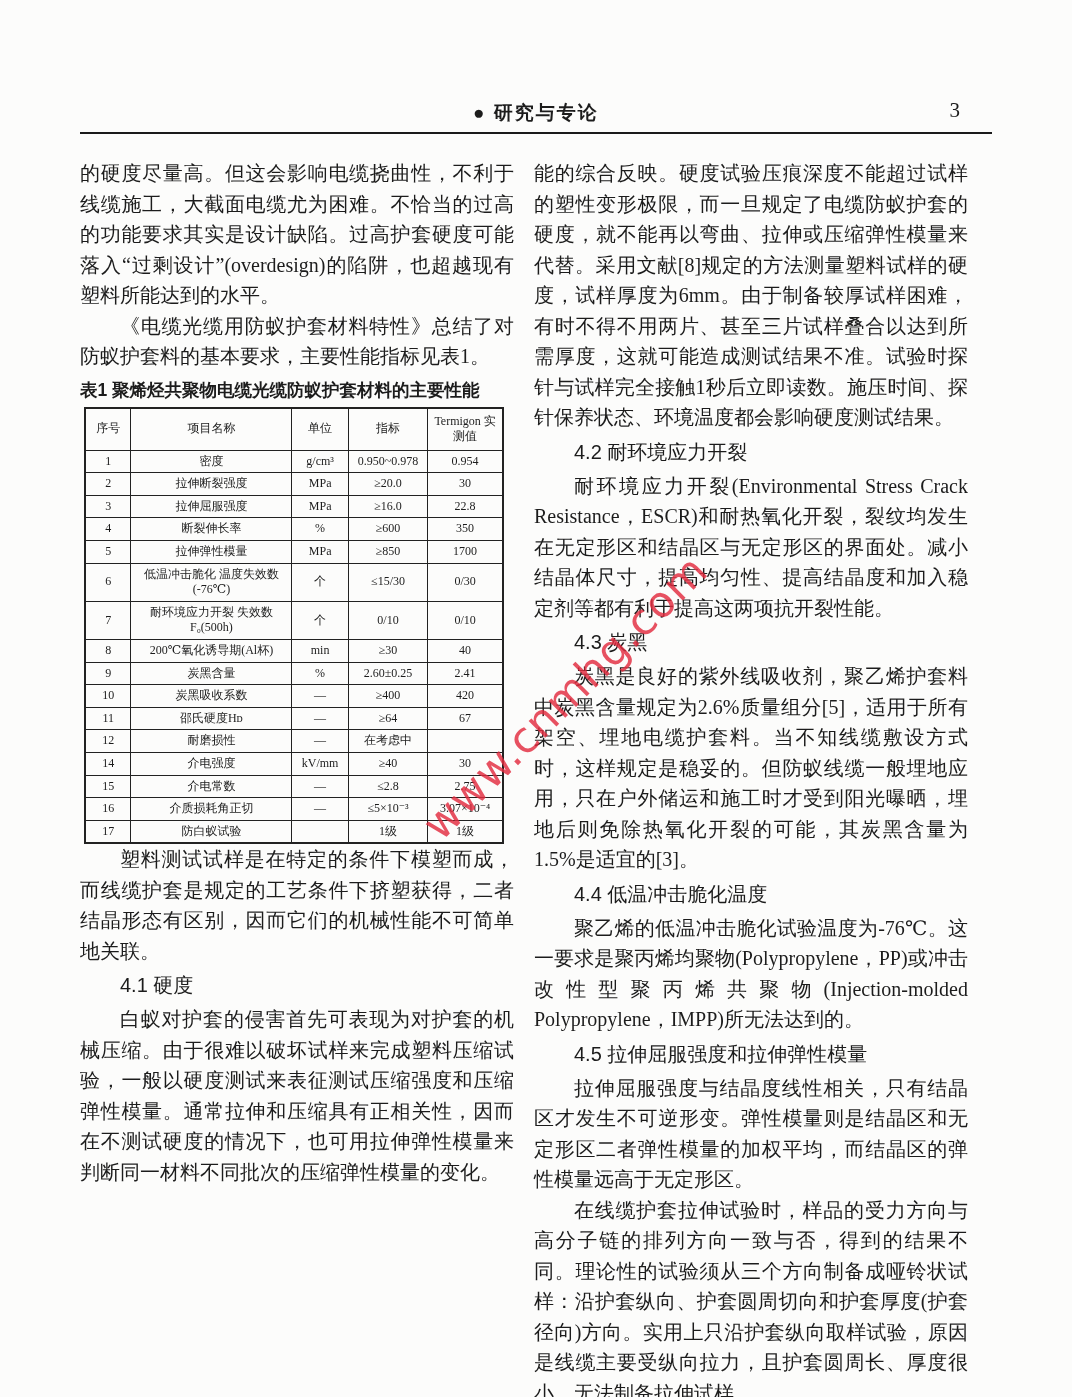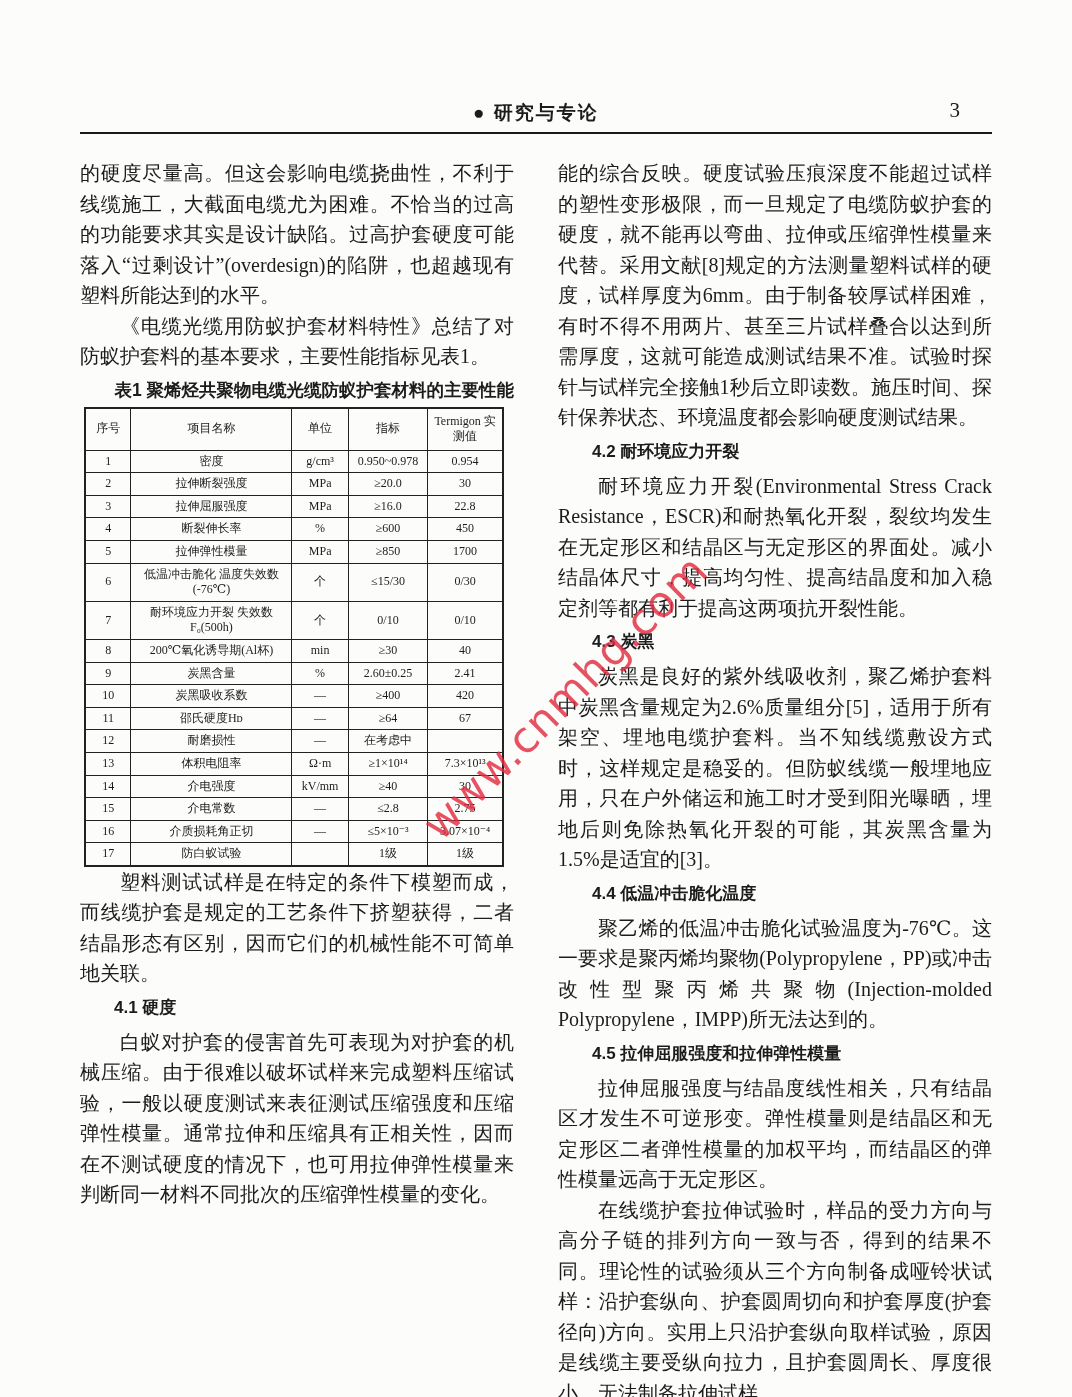--- a/index.html
+++ b/index.html
@@ -24,39 +24,39 @@
     font-family: "Liberation Sans", "DejaVu Sans", sans-serif;
     font-weight: bold; font-size: 19px; letter-spacing: 2px;
   }
   .header .pageno {
     position: absolute; right: 32px; top: 2px;
     font-size: 21px;
   }
 
   .columns {
     position: absolute; top: 158px; left: 0; width: 912px; height: 1239px;
-    display: flex; gap: 44px; overflow: hidden;
+    display: flex; gap: 20px; overflow: hidden;
   }
   .col { width: 434px; }
 
   p.body {
     margin: 0; font-size: 20px; line-height: 30.5px;
     text-align: justify; text-indent: 2em;
   }
   p.body.no-indent { text-indent: 0; }
 
   .h4 {
     font-family: "Liberation Sans", "DejaVu Sans", sans-serif;
-    font-weight: bold; font-size: 17px; line-height: 34px;
+    font-weight: normal; font-size: 20px; line-height: 34px;
     padding-left: 2em; margin: 2px 0;
   }
 
   .tbl-caption {
     font-family: "Liberation Sans", "DejaVu Sans", sans-serif;
-    font-weight: bold; font-size: 17.5px; text-align: right;
+    font-weight: bold; font-size: 17.5px; text-align: left;
     margin: 6px 0 5px 0;
   }
   table.perf {
     width: 420px; margin-left: 4px;
     border-collapse: collapse;
     border: 2px solid #222;
     font-size: 12px; line-height: 1.3;
   }
   table.perf th, table.perf td {
     border: 1.2px solid #222;
@@ -136,21 +136,21 @@
               <td>拉伸屈服强度</td>
               <td>MPa</td>
               <td>≥16.0</td>
               <td>22.8</td>
             </tr>
             <tr>
               <td>4</td>
               <td>断裂伸长率</td>
               <td>%</td>
               <td>≥600</td>
-              <td>450</td>
+              <td>350</td>
             </tr>
             <tr>
               <td>5</td>
               <td>拉伸弹性模量</td>
               <td>MPa</td>
               <td>≥850</td>
               <td>1700</td>
             </tr>
             <tr>
               <td>6</td>
@@ -193,27 +193,20 @@
               <td>—</td>
               <td>≥64</td>
               <td>67</td>
             </tr>
             <tr>
               <td>12</td>
               <td>耐磨损性</td>
               <td>—</td>
               <td>在考虑中</td>
               <td></td>
-            </tr>
-            <tr>
-              <td>13</td>
-              <td>体积电阻率</td>
-              <td>Ω·m</td>
-              <td>≥1×10¹⁴</td>
-              <td>7.3×10¹³</td>
             </tr>
             <tr>
               <td>14</td>
               <td>介电强度</td>
               <td>kV/mm</td>
               <td>≥40</td>
               <td>30</td>
             </tr>
             <tr>
               <td>15</td>

